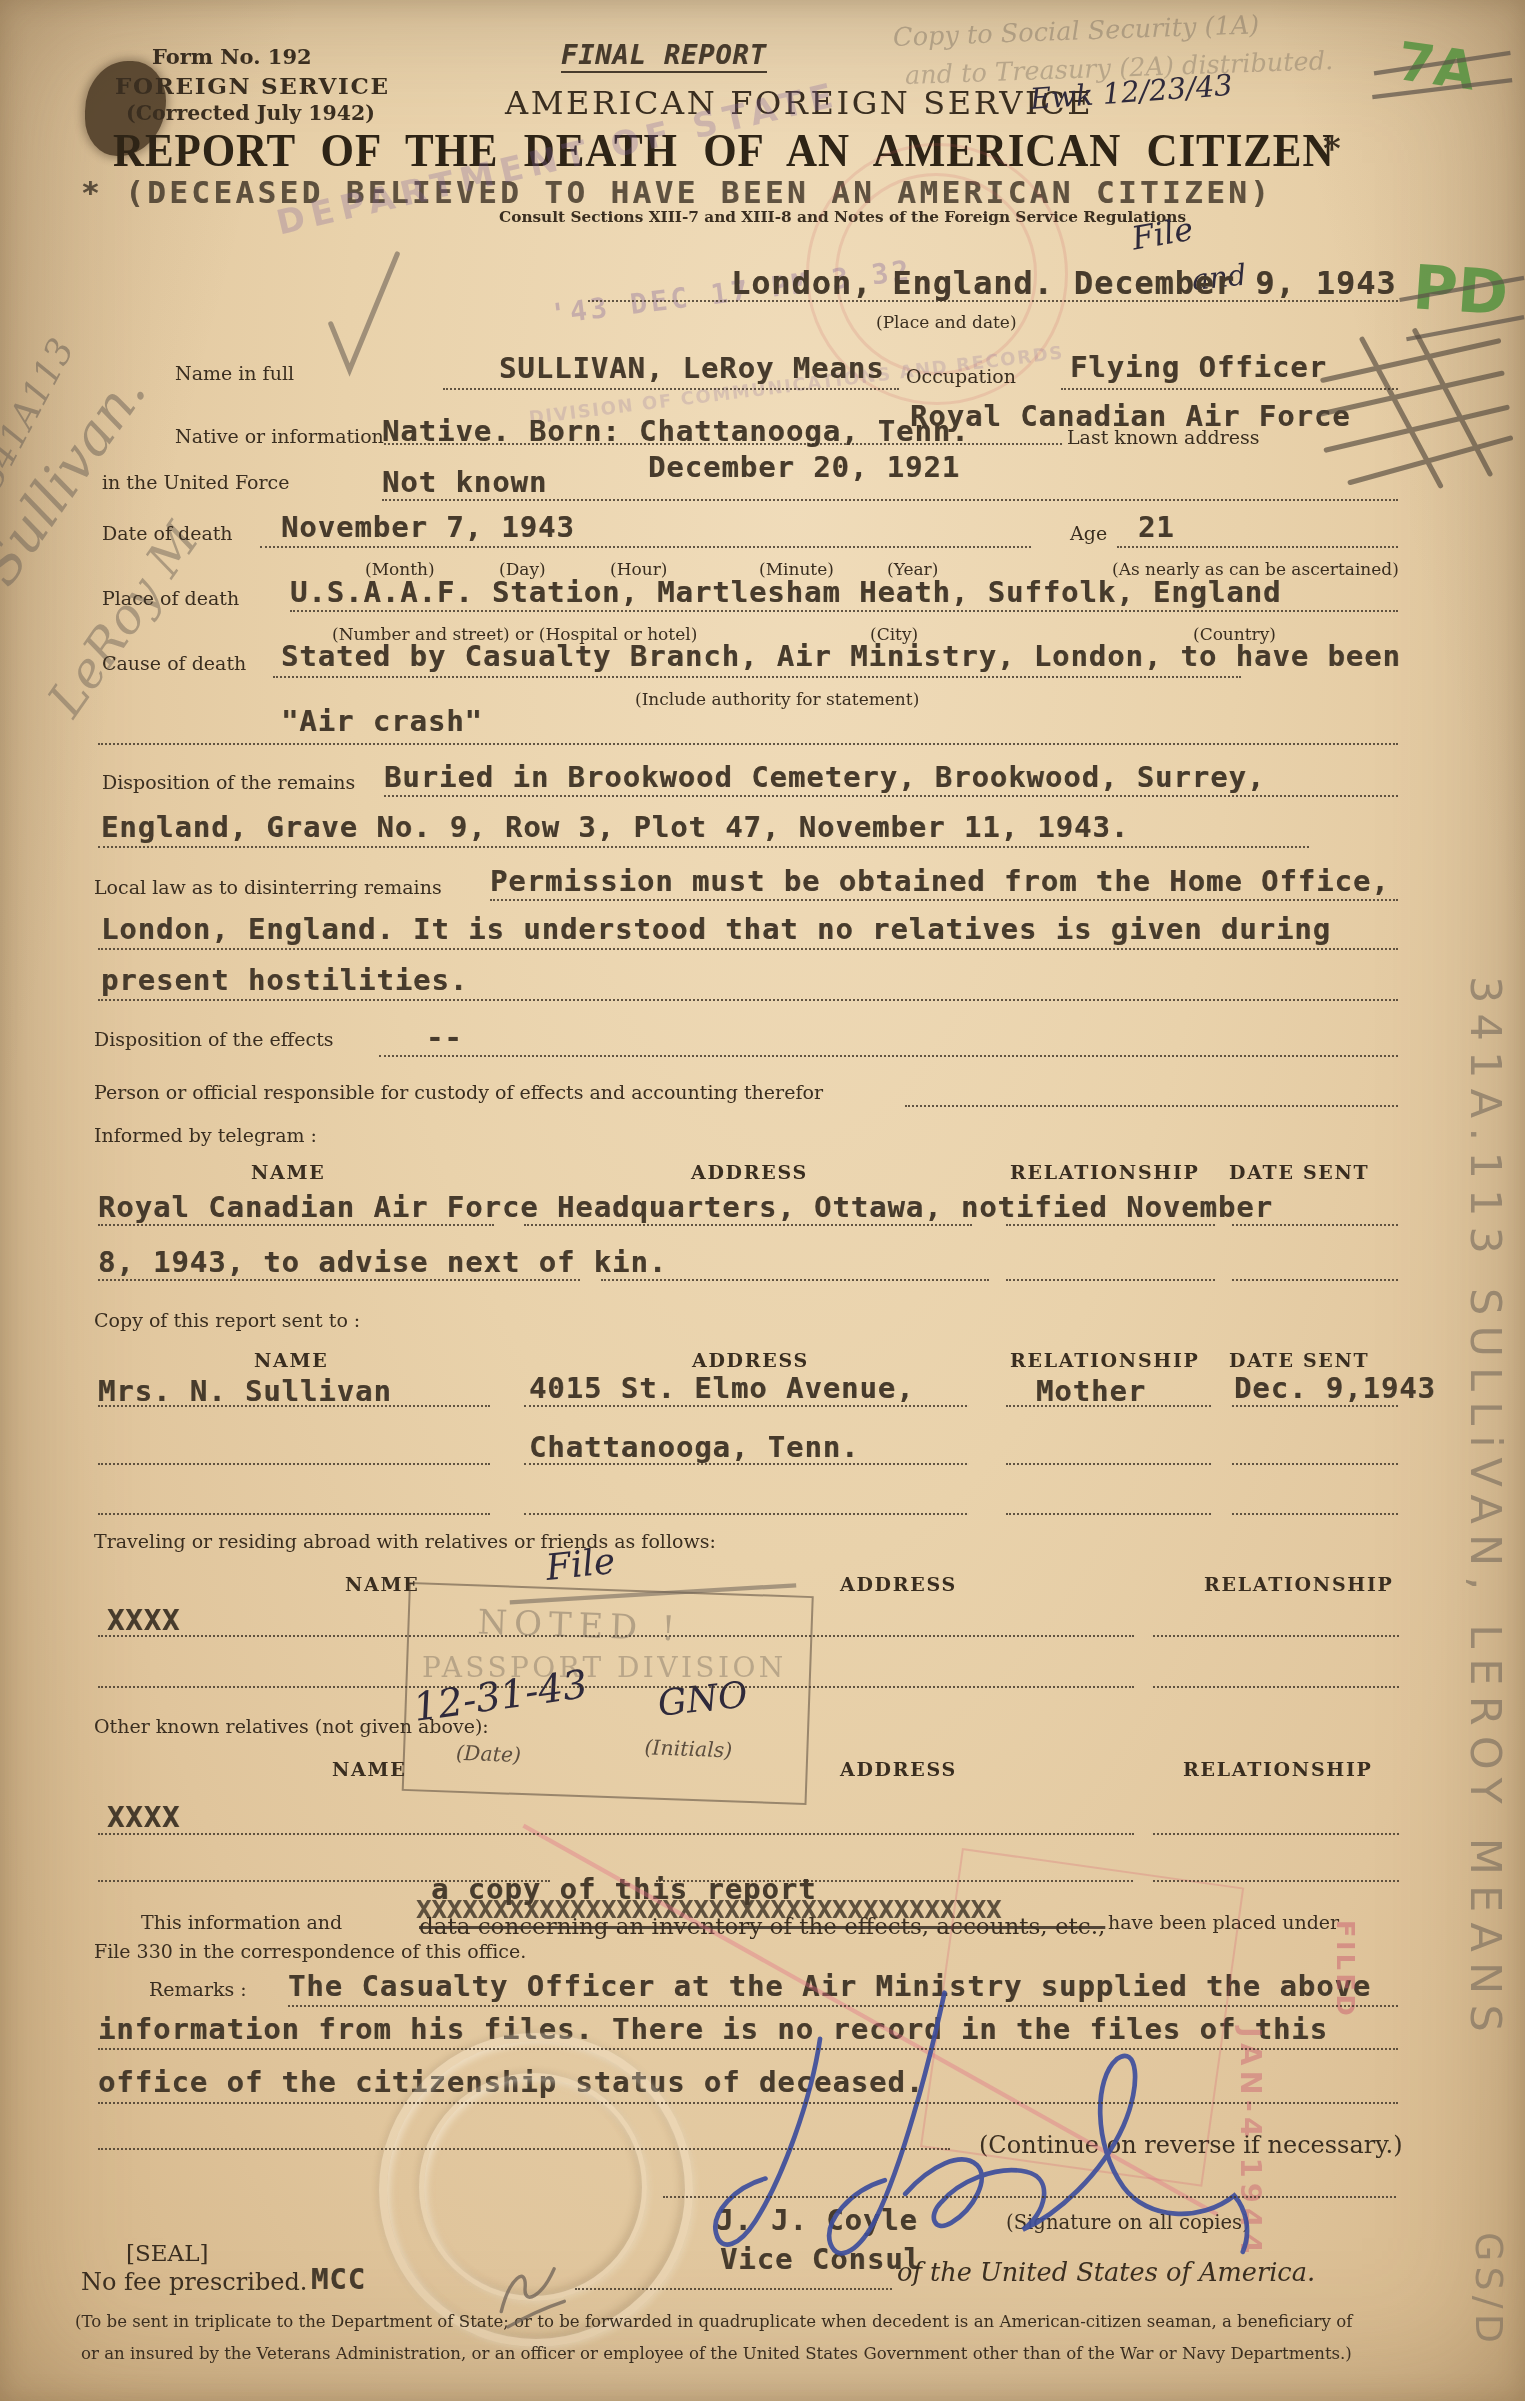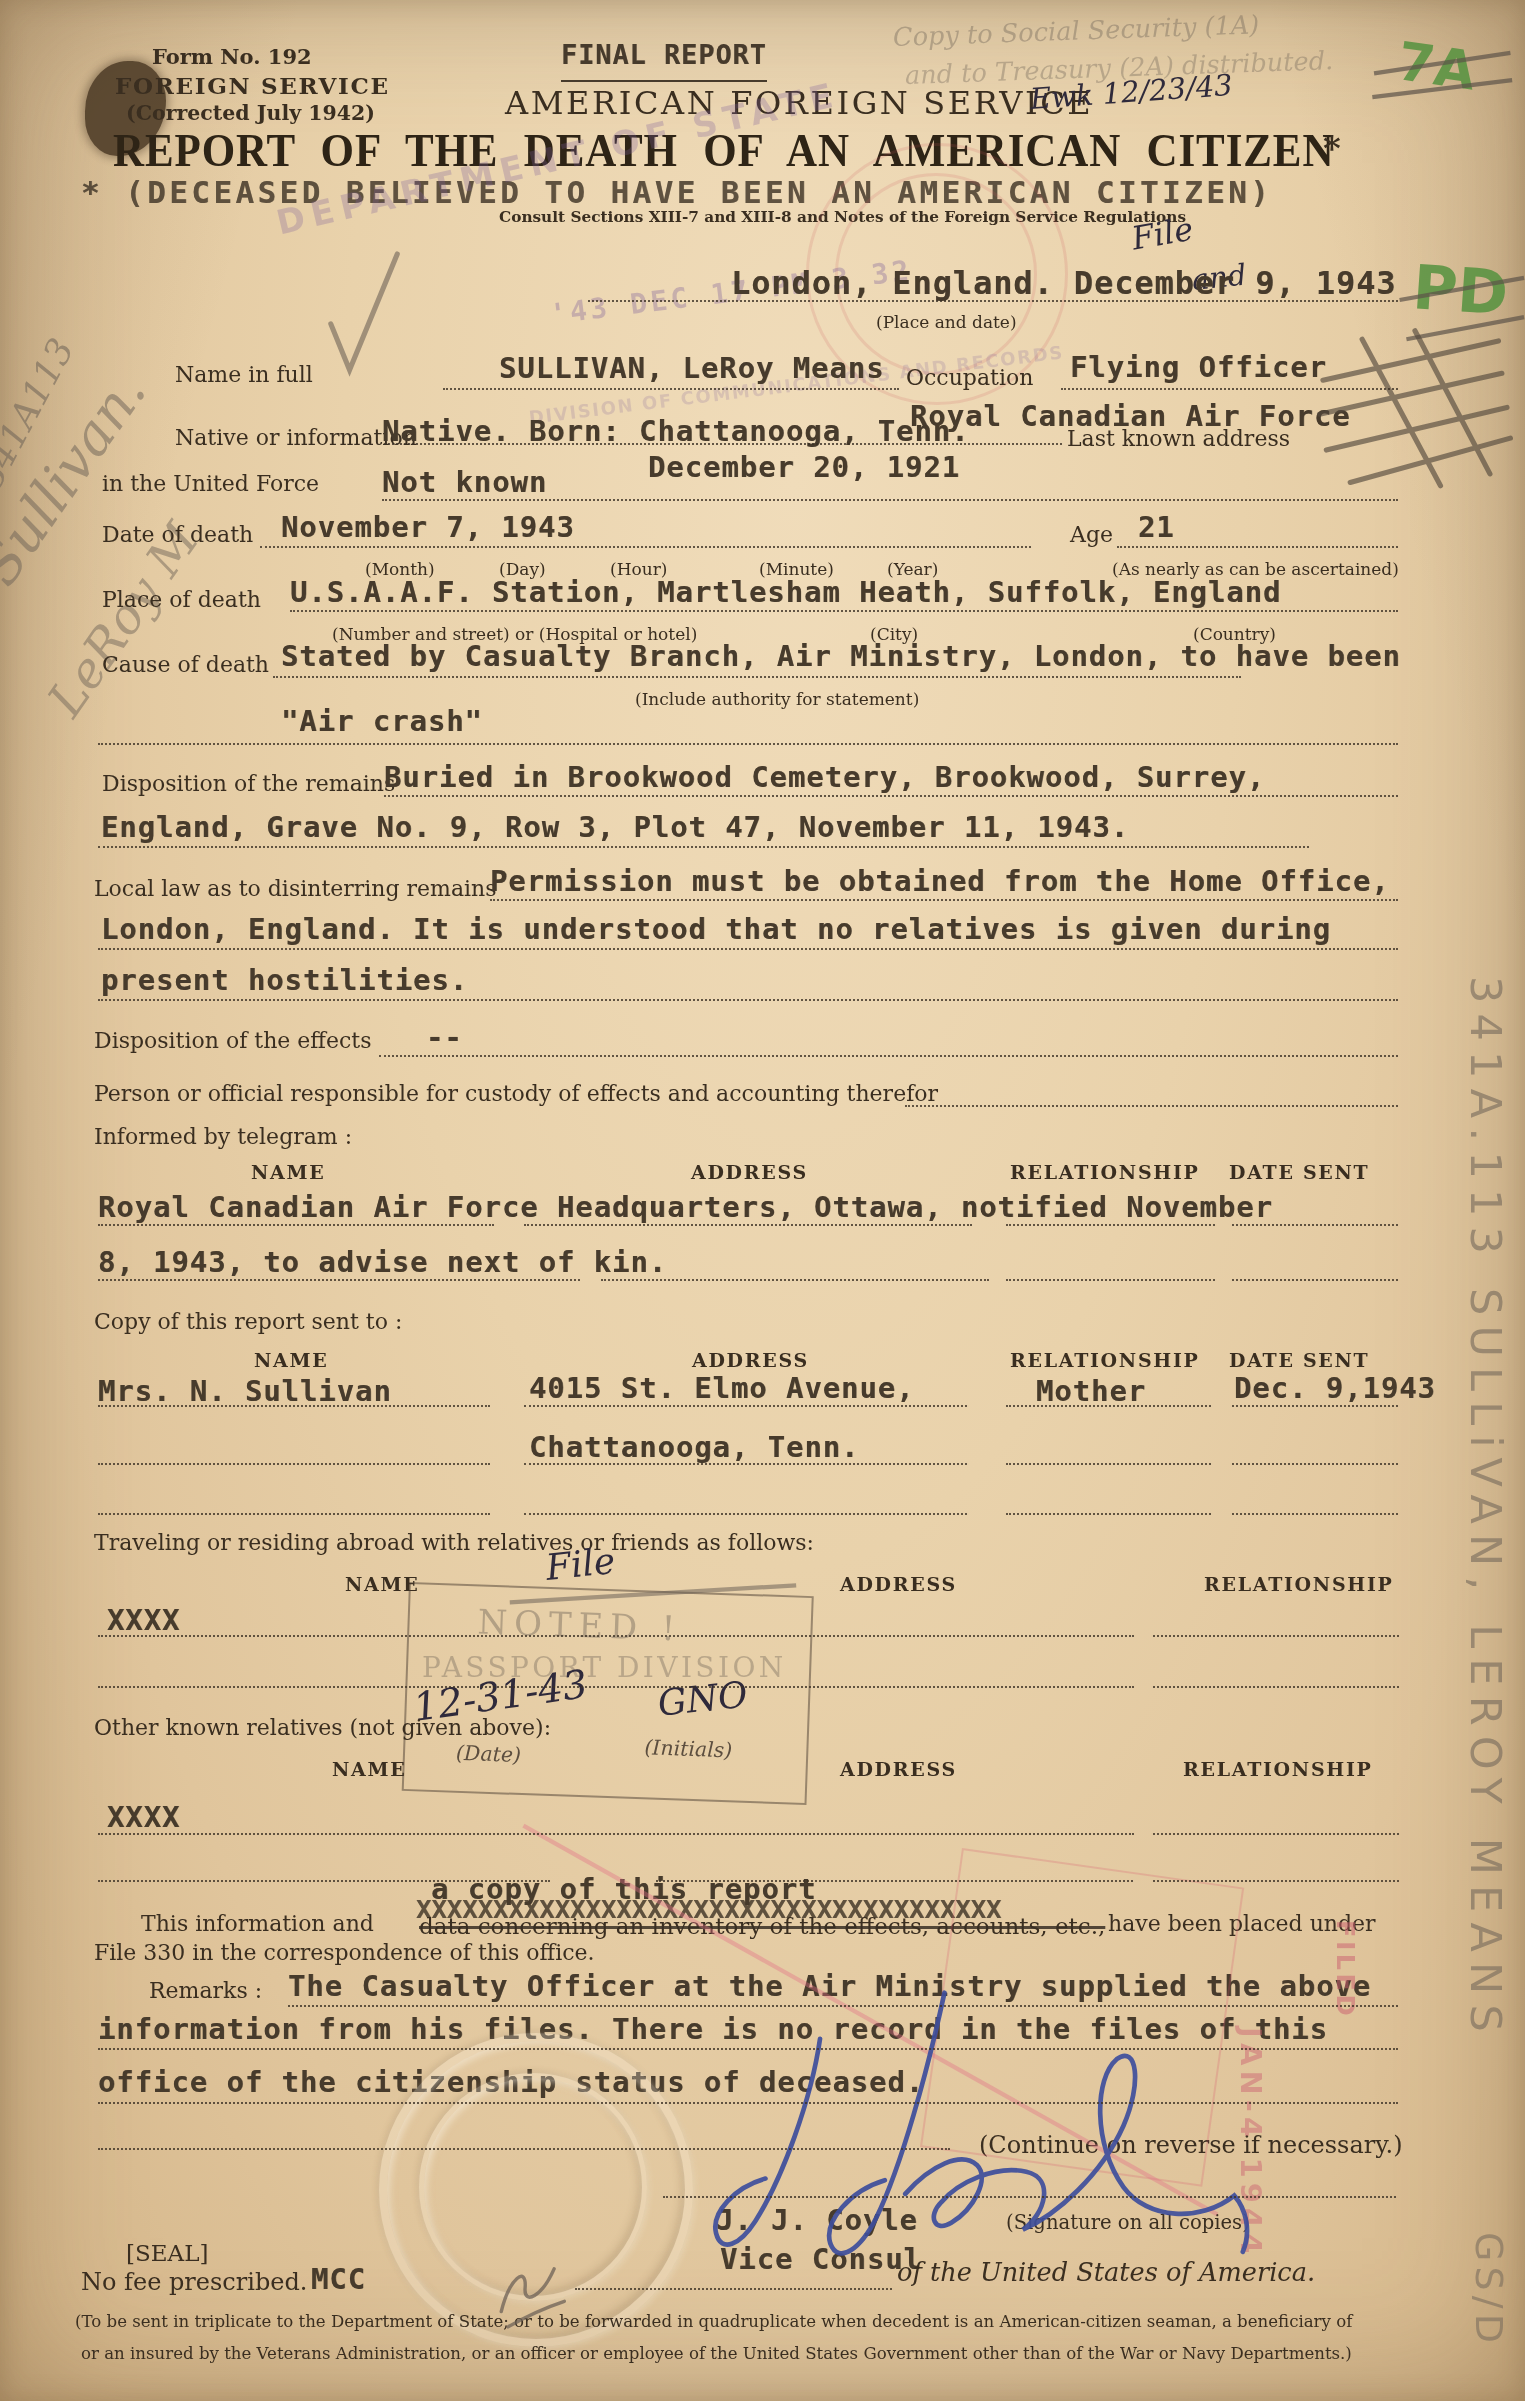--- a/index.html
+++ b/index.html
@@ -6,35 +6,35 @@
   #page{position:relative;width:1525px;height:2401px;overflow:hidden;
     background:
       linear-gradient(105deg, rgba(110,82,50,.16), rgba(0,0,0,0) 14%),
       linear-gradient(255deg, rgba(110,82,50,.14), rgba(0,0,0,0) 12%),
       radial-gradient(ellipse at 52% 20%, #f0dcba 0%, #e9d2ab 40%, #e0c59c 72%, #d3b487 100%);
     box-shadow:inset 0 0 136px rgba(96,70,40,.38), inset 0 0 25.6px rgba(96,70,40,.25);
     font-family:"DejaVu Serif",serif;}
   .el{position:absolute;white-space:nowrap;}
   .t{font-family:"DejaVu Sans Mono","Liberation Mono",monospace;font-weight:700;color:#473b2c;
      letter-spacing:0.9px;font-size:29px;text-shadow:0.4px 0.4px 0.6px rgba(70,58,44,.55);}
-  .p{font-family:"DejaVu Serif","Liberation Serif",serif;color:#3a2e20;font-size:22px;}
+  .p{font-family:"DejaVu Serif","Liberation Serif",serif;color:#3a2e20;font-size:19px;}
   .psm{font-size:17px;}
   .hdr{font-family:"DejaVu Serif",serif;font-weight:700;color:#3a2e20;font-size:19px;letter-spacing:1.7px;}
   .i{font-style:italic;}
   .title{font-family:"Liberation Serif","DejaVu Serif",serif;font-weight:700;font-size:43px;
      word-spacing:13.6px;letter-spacing:0.9px;color:#2e2416;transform:scaleY(1.08);transform-origin:left top;}
   .ink{font-family:"DejaVu Serif",serif;font-style:italic;color:#2f2a3b;transform-origin:left center;}
   .pc{font-family:"DejaVu Serif",serif;font-style:italic;color:#75695b;transform-origin:left center;}
   .gr{font-family:"DejaVu Sans","Liberation Sans",sans-serif;font-weight:700;color:#55923f;opacity:.85;transform-origin:left center;}
   .pu{font-family:"DejaVu Sans",sans-serif;font-weight:700;color:#7e5f9a;transform-origin:left center;}
   .rd{font-family:"DejaVu Sans",sans-serif;font-weight:700;color:#cb5f70;transform-origin:left top;}
   .vert{transform:rotate(90deg);transform-origin:left top;}
   .dl{position:absolute;height:0;border-bottom:2.6px dotted rgba(58,47,36,.78);}
   .strikeP{text-decoration:line-through;text-decoration-thickness:2.6px;text-decoration-color:rgba(58,47,36,.85);}
-  .underl{border-bottom:2.6px solid #473b2c;padding-bottom:10px;}
+  .underl{border-bottom:2.6px solid #473b2c;padding-bottom:1px;font-style:italic;}
   .stain{position:absolute;left:85px;top:61px;width:81px;height:95px;background:#4c3a25;opacity:.88;
      border-radius:56% 44% 62% 42%;box-shadow:0 0 8.5px 2.6px rgba(76,58,37,.5);}
   .seal{position:absolute;border-radius:50%;border:8.5px solid rgba(255,246,226,.28);
      box-shadow:inset 2.6px 2.6px 7.7px rgba(255,250,235,.5), inset -3.4px -3.4px 8.5px rgba(110,85,55,.22),
      1.7px 1.7px 6px rgba(255,248,230,.35), -1.7px -1.7px 6px rgba(110,85,55,.18);}
   .ring{position:absolute;border-radius:50%;border:3.4px solid rgba(205,85,95,.16);}
   .box-noted{position:absolute;left:409px;top:1582px;width:401px;height:205px;
      border:2.6px solid rgba(75,62,50,.5);transform:rotate(2deg);transform-origin:left top;}
   .rrect{position:absolute;left:962px;top:1848px;width:281px;height:298px;
      border:2.6px solid rgba(214,90,110,.25);transform:rotate(8deg);transform-origin:left top;}

